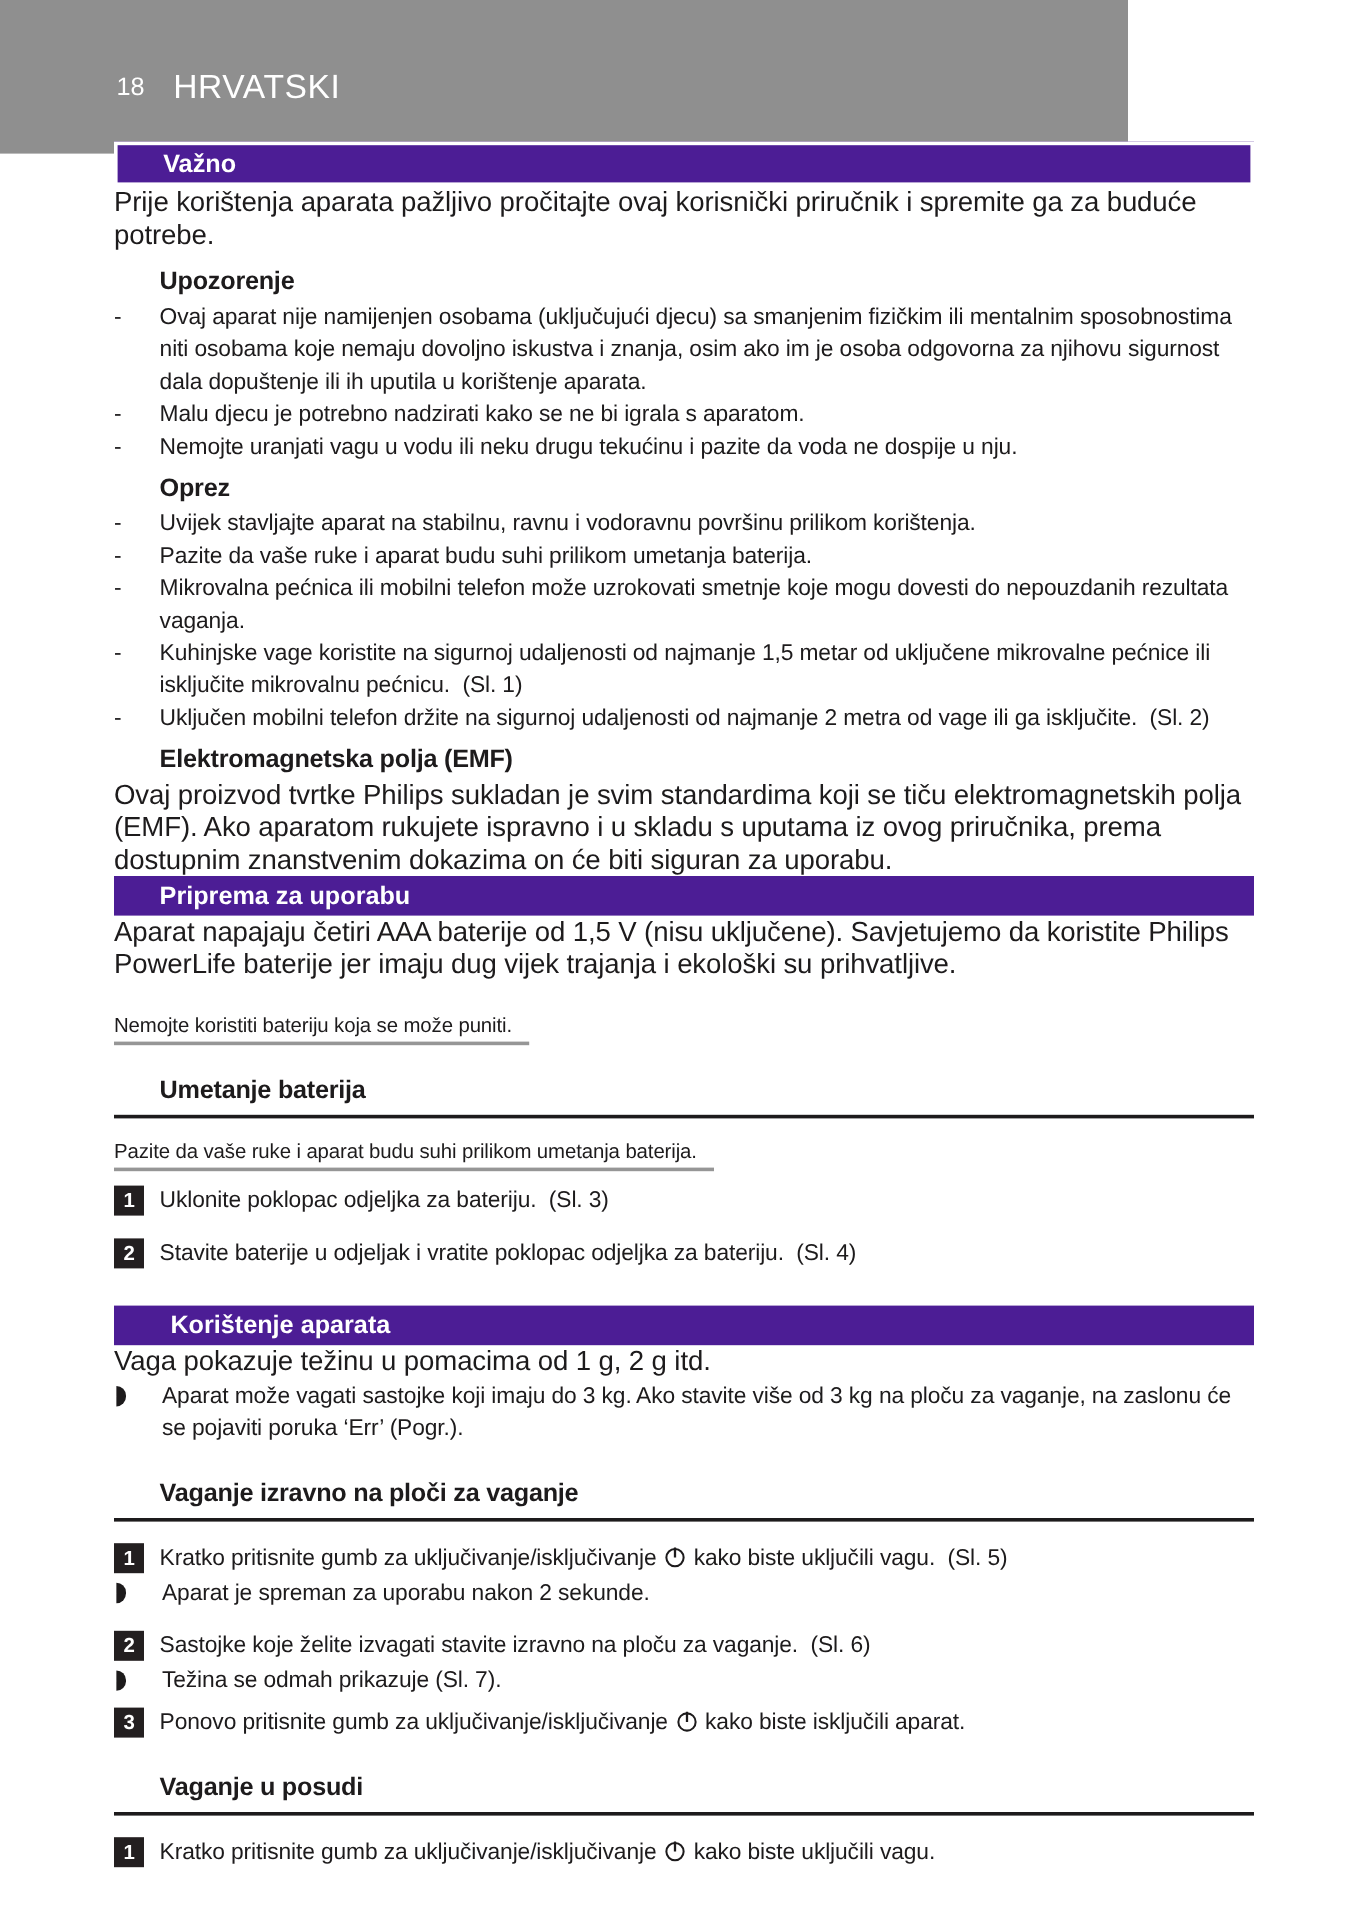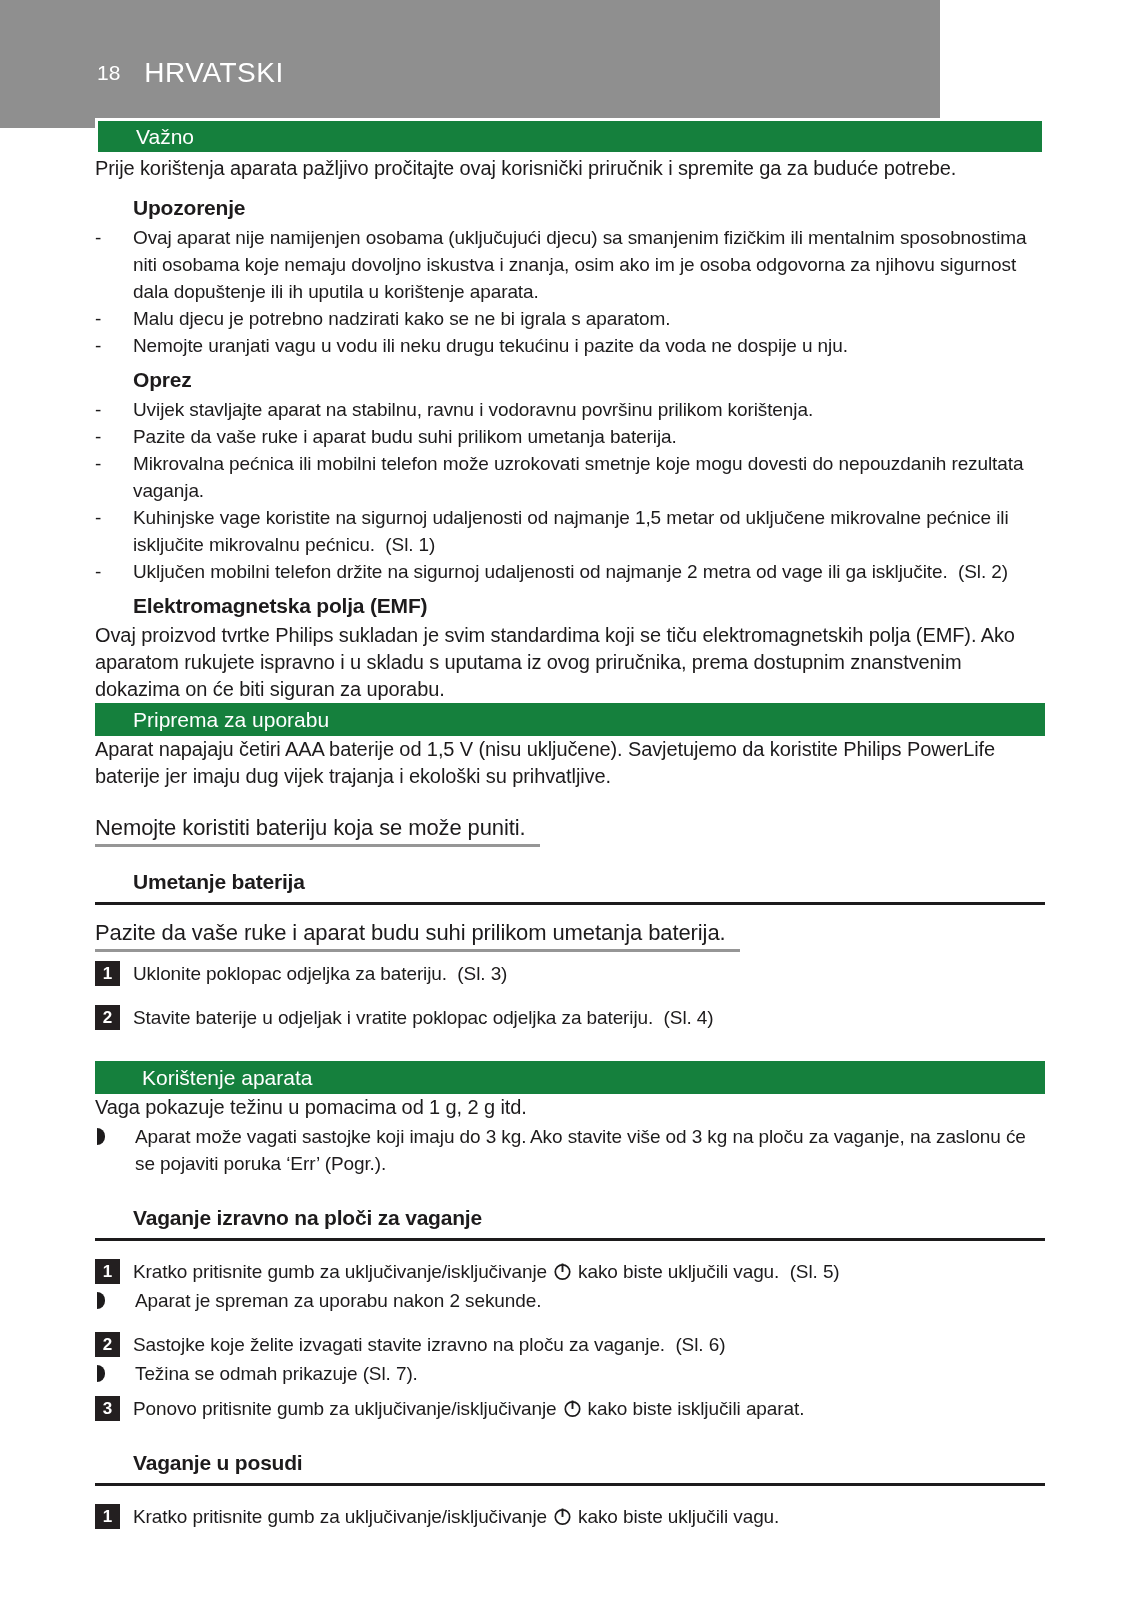--- a/index.html
+++ b/index.html
@@ -27,40 +27,40 @@
     font-size: 28px;
     font-weight: normal;
     color: #ffffff;
     letter-spacing: 0.5px;
   }
   .content {
     margin-left: 95px;
     width: 950px;
   }
   .black-bar {
-    background: #15803d;
-    color: #ffffff;
-    font-weight: normal;
+    background: #4c1d95;
+    color: #ffffff;
+    font-weight: bold;
     font-size: 21px;
     height: 33px;
     line-height: 33px;
     padding-left: 38px;
     width: 950px;
   }
   .bar-vazno {
     position: relative;
     margin-top: -10px;
     border: 3px solid #ffffff;
     height: 37px;
     line-height: 31px;
   }
   .bar-priprema { }
   .bar-koristenje { margin-top: 30px; padding-left: 47px; }
   p.body {
-    font-size: 20px;
+    font-size: 23px;
     line-height: 27px;
     margin: 0;
     letter-spacing: -0.1px;
   }
   .intro { margin-top: 15px; }
   h3 {
     font-size: 21px;
     line-height: 26px;
     font-weight: bold;
     margin: 4px 0 0 38px;
@@ -75,21 +75,21 @@
   .dash-list li {
     display: flex;
     font-size: 19px;
     line-height: 27px;
     letter-spacing: -0.1px;
   }
   .dash-mark { width: 38px; flex: none; }
   .li-text { flex: 1; }
   .note { margin: 24px 0 0 0; }
   .note span {
-    font-size: 22px;
+    font-size: 17px;
     line-height: 27px;
     border-bottom: 3px solid #969696;
     padding-bottom: 4px;
     padding-right: 14px;
     letter-spacing: -0.1px;
     text-align: center;
   }
   .subhead-ruled {
     border-bottom: 3px solid #1d1b1c;
     padding-bottom: 7px;

